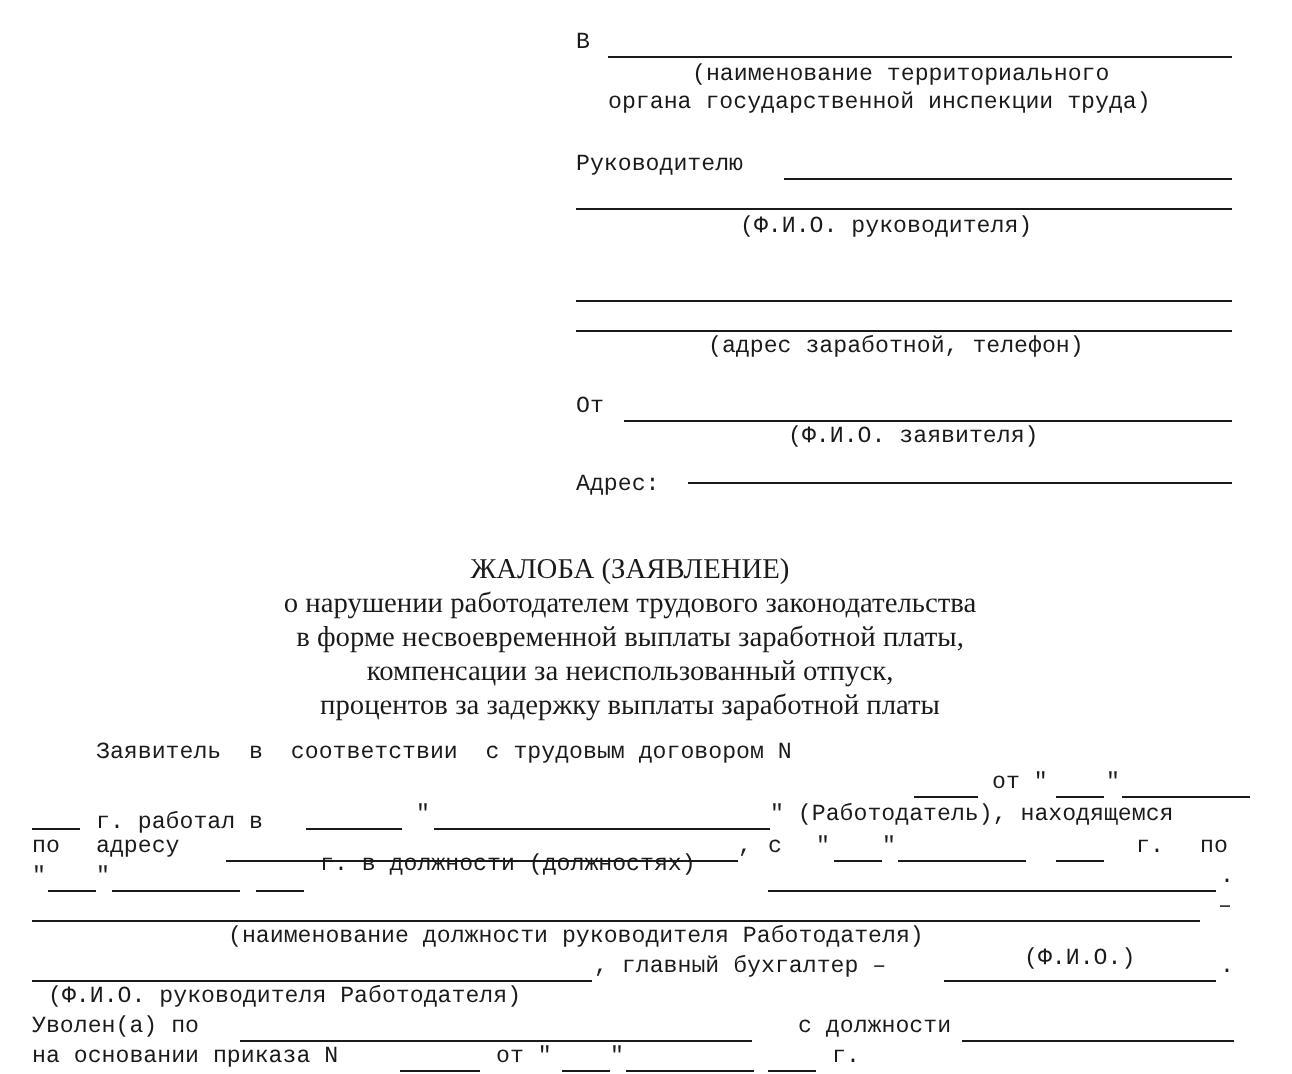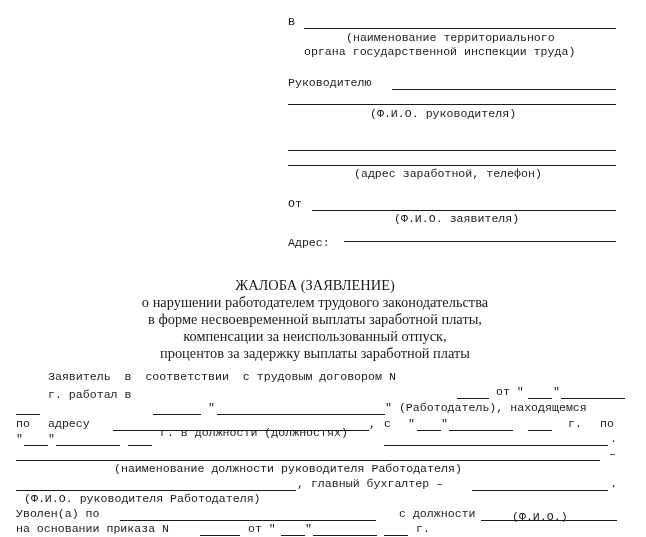--- a/index.html
+++ b/index.html
@@ -46,21 +46,21 @@
 <div>
 
   <span class="abs mono" style="left:48px;top:370px;">Заявитель  в  соответствии  с трудовым договором N</span>
   <div class="line" style="left:457px;top:398px;width:32px;"></div>
   <span class="abs mono" style="left:496px;top:385px;">от "</span>
   <div class="line" style="left:528px;top:398px;width:24px;"></div>
   <span class="abs mono" style="left:553px;top:385px;">"</span>
   <div class="line" style="left:561px;top:398px;width:64px;"></div>
 
   <div class="line" style="left:16px;top:414px;width:24px;"></div>
-  <span class="abs mono" style="left:48px;top:388px;">г. работал в</span>
+  <span class="abs mono" style="left:48px;top:405px;">г. работал в</span>
   <div class="line" style="left:153px;top:414px;width:48px;"></div>
   <span class="abs mono" style="left:208px;top:401px;">"</span>
   <div class="line" style="left:217px;top:414px;width:168px;"></div>
   <span class="abs mono" style="left:385px;top:401px;">" (Работодатель), находящемся</span>
 
   <span class="abs mono" style="left:16px;top:417px;">по</span>
   <span class="abs mono" style="left:48px;top:417px;">адресу</span>
   <div class="line" style="left:113px;top:430px;width:256px;"></div>
   <span class="abs mono" style="left:369px;top:417px;">,</span>
   <span class="abs mono" style="left:384px;top:417px;">с</span>
@@ -83,21 +83,21 @@
 
   <div class="line" style="left:16px;top:460px;width:584px;"></div>
   <span class="abs mono" style="left:609px;top:447px;">–</span>
   <span class="abs mono" style="left:114px;top:462px;">(наименование должности руководителя Работодателя)</span>
 
   <div class="line" style="left:16px;top:490px;width:280px;"></div>
   <span class="abs mono" style="left:297px;top:477px;">, главный бухгалтер –</span>
   <div class="line" style="left:472px;top:490px;width:136px;"></div>
   <span class="abs mono" style="left:610px;top:477px;">.</span>
   <span class="abs mono" style="left:24px;top:492px;">(Ф.И.О. руководителя Работодателя)</span>
-  <span class="abs mono" style="left:512px;top:510px;">(Ф.И.О.)</span>
+  <span class="abs mono" style="left:512px;top:473px;">(Ф.И.О.)</span>
 
   <span class="abs mono" style="left:16px;top:507px;">Уволен(а) по</span>
   <div class="line" style="left:120px;top:520px;width:256px;"></div>
   <span class="abs mono" style="left:399px;top:507px;">с должности</span>
   <div class="line" style="left:481px;top:520px;width:136px;"></div>
 
   <span class="abs mono" style="left:16px;top:522px;">на основании приказа N</span>
   <div class="line" style="left:200px;top:535px;width:40px;"></div>
   <span class="abs mono" style="left:248px;top:522px;">от "</span>
   <div class="line" style="left:281px;top:535px;width:24px;"></div>

